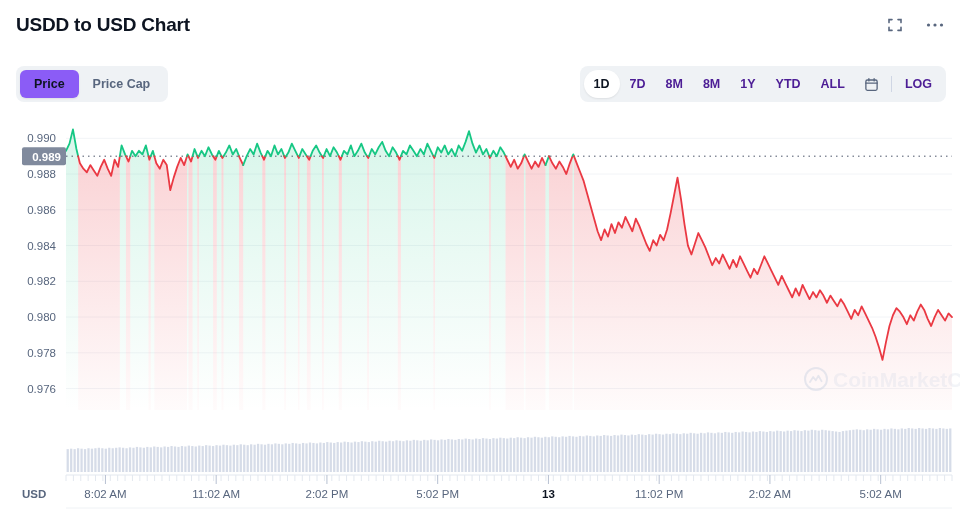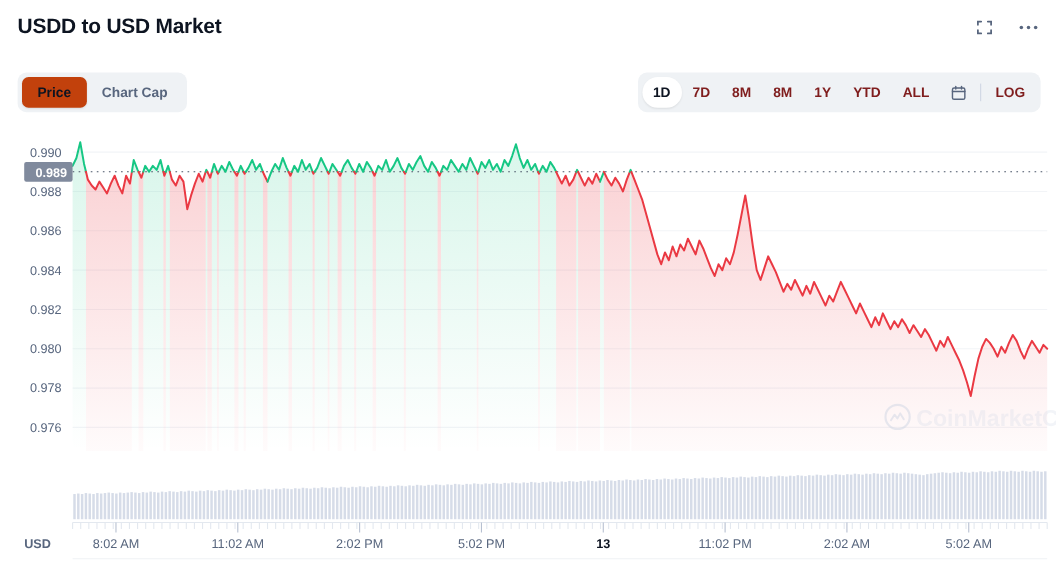--- a/index.html
+++ b/index.html
@@ -24,30 +24,30 @@
   
   .pm-toggle {
     position: absolute; left: 16px; top: 66px;
     display: flex; align-items: center;
     background: #eff2f5; border-radius: 8px; padding: 4px;
   }
   .pm-btn {
     font-size: 12.5px; font-weight: 600; color: #58667e;
     padding: 7px 14px; border-radius: 6px; cursor: pointer; white-space: nowrap;
   }
-  .pm-btn.active { background: #c2410c; color: #0d1421; box-shadow: 0 1px 2px rgba(0,0,0,.08); }
+  .pm-btn.active { background: #8b5cf6; color: #0d1421; box-shadow: 0 1px 2px rgba(0,0,0,.08); }
 
   
   .range-bar {
     position: absolute; right: 14px; top: 66px;
     display: flex; align-items: center;
     background: #eff2f5; border-radius: 8px; padding: 4px;
   }
   .range-btn {
-    font-size: 12.5px; font-weight: 700; color: #7f1d1d;
+    font-size: 12.5px; font-weight: 700; color: #4c1d95;
     padding: 7px 10px; border-radius: 6px; cursor: pointer; white-space: nowrap;
   }
   .range-btn.active { background: #fff; color: #0d1421; box-shadow: 0 1px 2px rgba(0,0,0,.08); border-radius: 14px; }
   .range-icon { padding: 5px 9px; display: flex; align-items: center; cursor: pointer; color: #58667e; }
   .range-sep { width: 1px; height: 16px; background: #cfd6e4; margin: 0 3px; }
 
   
   .chart-wrap { position: absolute; left: 0; top: 110px; width: 920px; height: 406px; }
   .chart-svg { position: absolute; left: 0; top: 0; }
 
@@ -72,21 +72,21 @@
     font-size: 21px; font-weight: 700; fill: #cfd6e4; opacity: .55;
     font-family: "Liberation Sans", sans-serif;
   }
 </style>
 </head>
 <body>
 
 <div id="root">
 
   <div class="header">
-    <div class="page-title">USDD to USD Market</div>
+    <div class="page-title">USDD to USD Chart</div>
 
     <div class="hdr-icons">
       <div class="icon-btn">
         <svg width="16" height="16" viewBox="0 0 16 16" fill="none" stroke="#58667e" stroke-width="1.6" stroke-linecap="round">
           <path d="M2 5.6V2.6h3"></path>
             <path d="M14 5.6V2.6h-3"></path>
           <path d="M2 10.4v3h3"></path>
             <path d="M14 10.4v3h-3"></path>
         </svg>
       </div>
@@ -95,21 +95,21 @@
           <circle cx="2.5" cy="3" r="1.6" fill="#58667e"></circle>
           <circle cx="9" cy="3" r="1.6" fill="#58667e"></circle>
           <circle cx="15.5" cy="3" r="1.6" fill="#58667e"></circle>
         </svg>
       </div>
     </div>
   </div>
 
   <div class="pm-toggle">
     <div class="pm-btn active">Price</div>
-    <div class="pm-btn">Chart Cap</div>
+    <div class="pm-btn">Price Cap</div>
   </div>
 
   <div class="range-bar">
     <div class="range-btn active">1D</div>
     <div class="range-btn">7D</div>
     <div class="range-btn">8M</div>
     <div class="range-btn">8M</div>
     <div class="range-btn">1Y</div>
     <div class="range-btn">YTD</div>
     <div class="range-btn">ALL</div>

